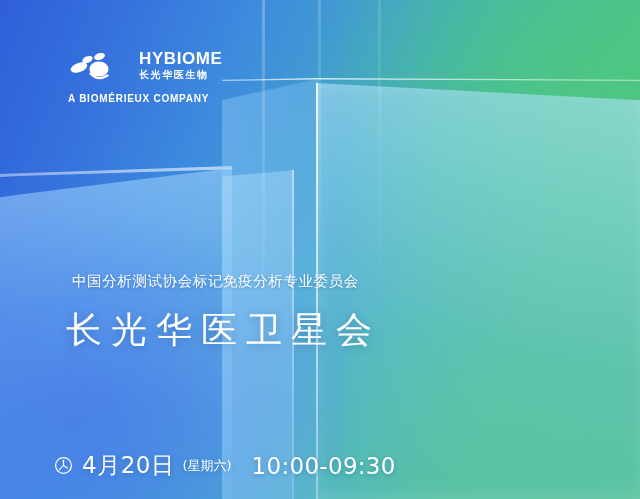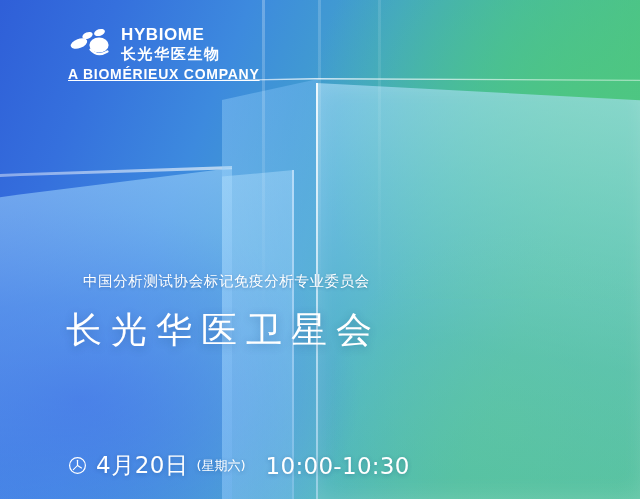--- a/index.html
+++ b/index.html
@@ -128,49 +128,49 @@
   .logo {
     position: absolute;
     left: 68px;
     top: 26px;
     width: 160px;
     color: #ffffff;
     text-align: left;
   }
   .logo-row {
     display: flex;
-    align-items: flex-start;
-    gap: 7px;
+    align-items: flex-end;
+    gap: 25px;
+    margin-top: 24px;
   }
   .logo-mark { width: 46px; height: 30px; flex: 0 0 auto; }
   .logo-words { display: flex; flex-direction: column; line-height: 1; }
   .logo-en {
     font-size: 17px;
     font-weight: 700;
     letter-spacing: .6px;
   }
   .logo-cn {
-    font-size: 15px;
+    font-size: 10px;
     font-weight: 700;
     letter-spacing: 1.6px;
     margin-top: 3px;
   }
   .logo-tagline {
-    margin-top: 5px;
-    font-size: 14px;
+    margin-top: 13px;
+    font-size: 10px;
     font-weight: 700;
     letter-spacing: .75px;
     white-space: nowrap;
-    text-decoration: underline;
   }
 
   
   .organizer {
     position: absolute;
-    left: 83px;
+    left: 72px;
     top: 272px;
     font-size: 14.5px;
     color: #ffffff;
     letter-spacing: .6px;
     font-family: "DejaVu Sans", "Liberation Sans", sans-serif;
     text-shadow: 0 1px 3px rgba(20,60,120,.35);
   }
   .main-title {
     position: absolute;
     left: 66px;
@@ -212,21 +212,21 @@
     font-weight: 700;
     color: #ffffff;
     letter-spacing: 1px;
     white-space: nowrap;
     font-family: "DejaVu Sans", "Liberation Sans", sans-serif;
     text-shadow: 1px 2px 0 rgba(25,70,130,.45), 0 0 14px rgba(255,255,255,.25);
   }
 
   .datetime {
     position: absolute;
-    left: 68px;
+    left: 54px;
     top: 450px;
     display: flex;
     align-items: center;
     color: #ffffff;
     white-space: nowrap;
     text-shadow: 0 1px 4px rgba(20,60,120,.3);
   }
   .clock-icon { width: 19px; height: 19px; margin-right: 9px; flex: 0 0 auto; }
   .date-main {
     font-size: 23px;
@@ -291,16 +291,16 @@
 
   <div class="datetime">
     <svg class="clock-icon" viewBox="0 0 20 20">
       <circle cx="10" cy="10" r="8.3" fill="none" stroke="#ffffff" stroke-width="1.3"></circle>
       <line x1="10" y1="10" x2="10" y2="4.6" stroke="#ffffff" stroke-width="1.3" stroke-linecap="round"></line>
       <line x1="10" y1="10" x2="14.2" y2="12.6" stroke="#ffffff" stroke-width="1.3" stroke-linecap="round"></line>
       <line x1="10" y1="10" x2="5.6" y2="14.4" stroke="#ffffff" stroke-width="1.1" stroke-linecap="round"></line>
     </svg>
     <span class="date-main">4月20日</span>
     <span class="date-weekday">(星期六)</span>
-    <span class="time-range">10:00-10:30</span>
+    <span class="time-range">10:00-09:30</span>
   </div>
 
 </div>
 
 </body></html>

